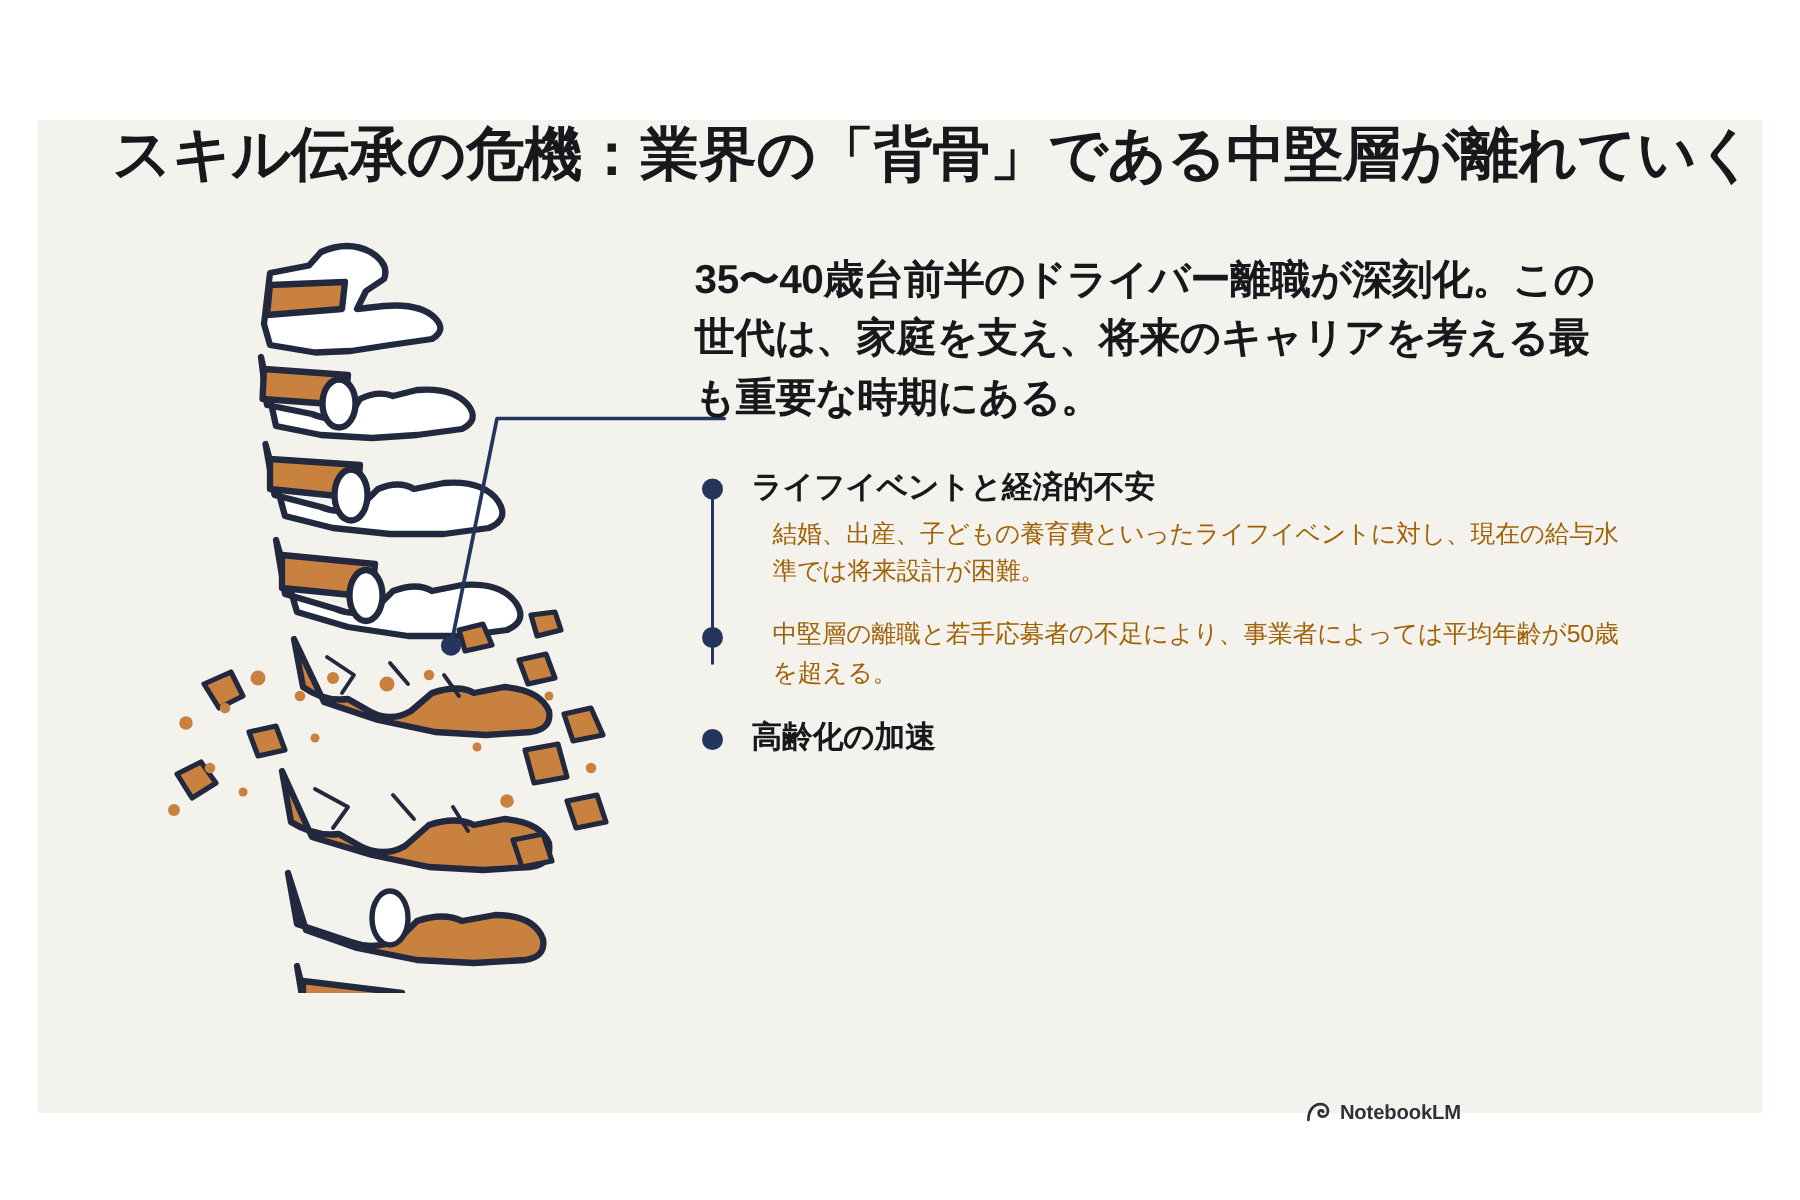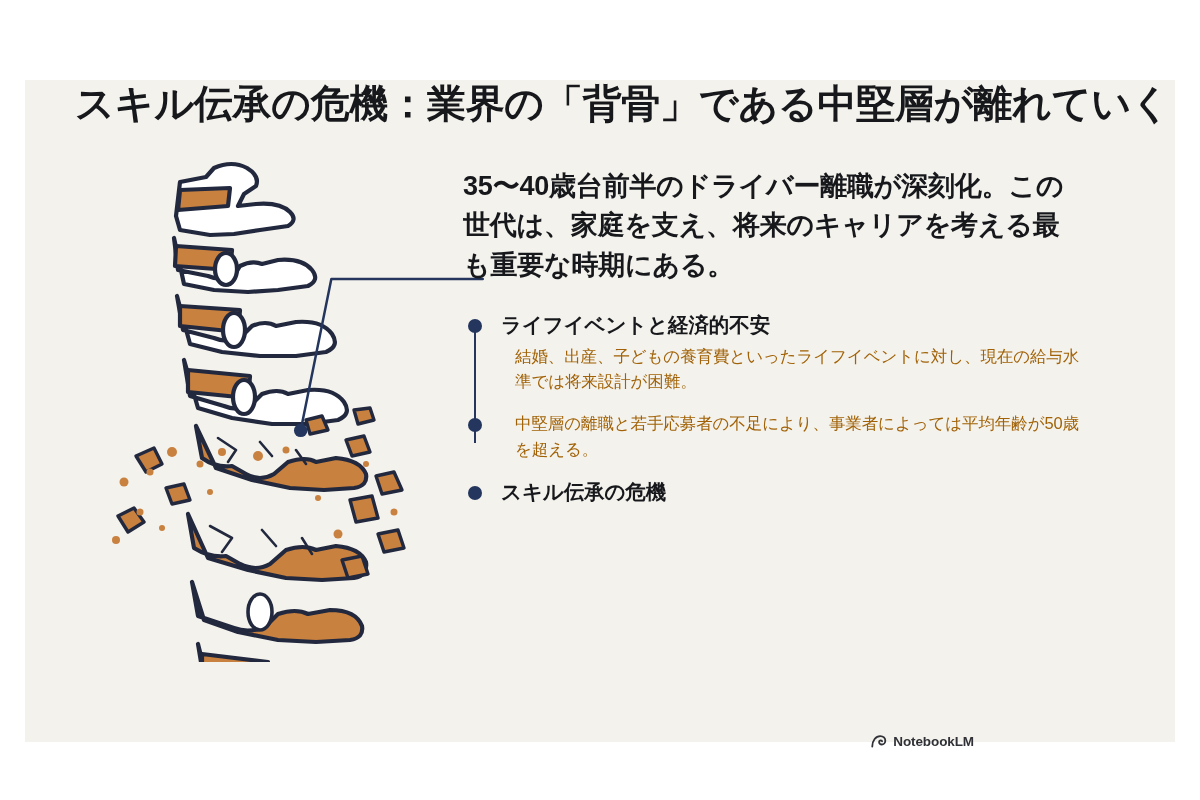--- a/index.html
+++ b/index.html
@@ -278,21 +278,21 @@
         <div class="bullet-body">結婚、出産、子どもの養育費といったライフイベントに対し、現在の給与水準では将来設計が困難。</div>
       </div>
 
       <div class="bullet-item">
         <span class="bullet-dot"></span>
         <div class="bullet-body">中堅層の離職と若手応募者の不足により、事業者によっては平均年齢が50歳を超える。</div>
       </div>
 
       <div class="bullet-item">
         <span class="bullet-dot"></span>
-        <div class="bullet-heading">スキル伝承の危機</div>
+        <div class="bullet-heading">高齢化の加速</div>
       </div>
     </div>
   </div>
 
   <div id="brand-mark">
     <svg id="brand-icon" width="17" height="17" viewBox="0 0 24 24">
       <path d="M3.2 19.2 C3.2 10.2 8.4 4.4 14.4 4.4 C19.0 4.4 21.6 7.4 21.6 10.8
                C21.6 14.0 19.3 16.2 16.6 16.2 C14.4 16.2 12.9 14.8 12.9 13.0
                C12.9 11.4 14.0 10.3 15.3 10.3 C16.3 10.3 17.0 11.0 17.0 11.8" fill="none" stroke="#2f3136" stroke-width="2.6" stroke-linecap="round"></path>
       <path d="M3.2 19.2 L21.6 19.2" fill="none" stroke="#2f3136" stroke-width="2.6" stroke-linecap="round" opacity="0"></path>

